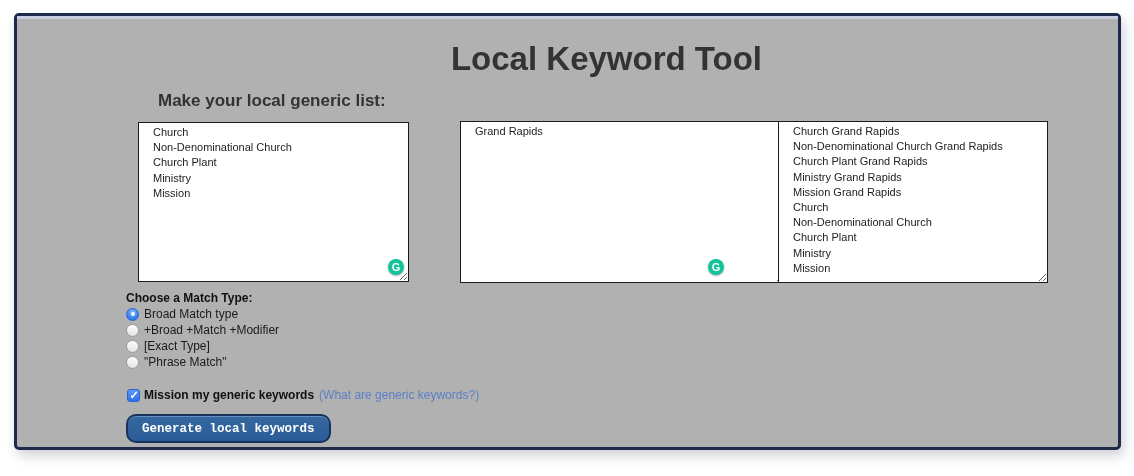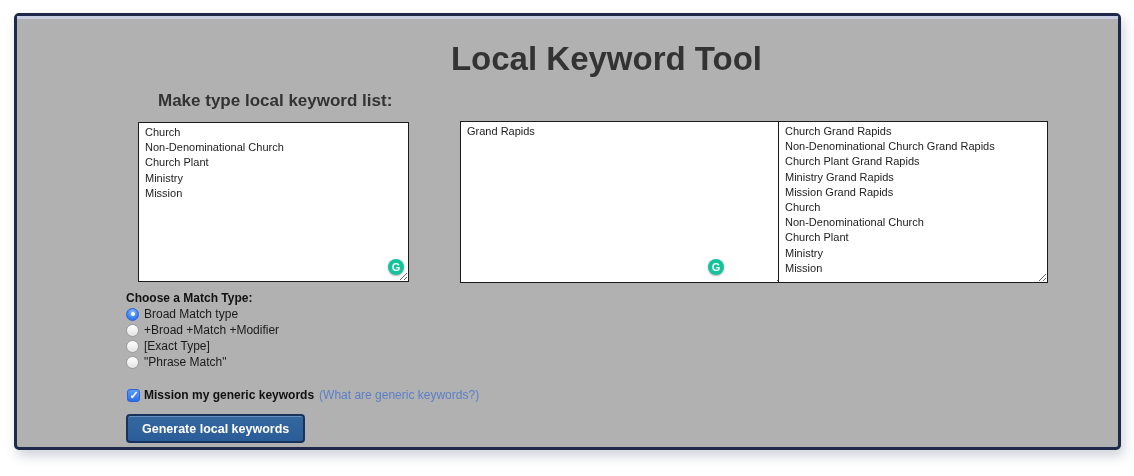--- a/index.html
+++ b/index.html
@@ -19,21 +19,21 @@
     position:absolute; top:24px; left:0; width:100%; padding-left:78px;
     text-align:center; font-size:33px; font-weight:bold; color:#333333;
   }
   .subtitle {
     position:absolute; left:141px; top:75px; font-size:17px; font-weight:bold; color:#333333;
   }
 
   textarea.box {
     position:absolute; background:#ffffff; border:1px solid #1b1b1b; border-radius:0;
     font-family:"Liberation Sans", sans-serif; font-size:11px; line-height:15.2px;
-    padding:2px 6px; color:#222222; resize:both; overflow:hidden; outline:none;
+    padding:2px 14px; color:#222222; resize:both; overflow:hidden; outline:none;
   }
   .ta-generic  { left:121px; top:106px; width:271px; height:160px; }
   .ta-location { left:443px; top:105px; width:326px; height:162px; }
   .ta-results  { left:761px; top:105px; width:270px; height:162px; }
 
   .gicon {
     position:absolute; width:16px; height:16px; border-radius:50%;
     background:#15c39a; color:#ffffff; font-weight:bold; font-size:11px;
     line-height:16px; text-align:center; cursor:pointer;
     box-shadow:0 1px 2px rgba(0,0,0,.3);
@@ -72,33 +72,33 @@
   }
   .checkbox.checked::after {
     content:'\2713'; position:absolute; left:1.5px; top:-1px;
     font-size:11px; font-weight:bold; color:#ffffff;
   }
   .generic-label { font-weight:bold; color:#111111; }
   .generic-link  { color:#5b7fc7; margin-left:5px; text-decoration:none; cursor:pointer; }
 
   .generate-btn {
     position:absolute; left:109px; top:398px; min-width:145px; height:29px;
-    background:linear-gradient(#36689f,#2a5c98); border:2px solid #17335c; border-radius:4px;
-    color:#ffffff; font-family:Liberation Sans, sans-serif; font-size:12.5px; font-weight:bold;
+    background:linear-gradient(#36689f,#2a5c98); border:2px solid #17335c; border-radius:10px;
+    color:#ffffff; font-family:Liberation Mono, monospace; font-size:12.5px; font-weight:bold;
     padding:0 14px; cursor:pointer; box-shadow:inset 0 1px 0 rgba(140,175,220,.55);
   }
 </style>
 </head>
 <body>
 
 <div class="frame">
   <div class="frame-topline"></div>
 
   <div class="title">Local Keyword Tool</div>
-  <div class="subtitle">Make type local keyword list:</div>
+  <div class="subtitle">Make your local generic list:</div>
 
   <textarea class="box ta-generic" spellcheck="false" style="">Church
 Non-Denominational Church
 Church Plant
 Ministry
 Mission</textarea>
   <textarea class="box ta-location" spellcheck="false" style="">Grand Rapids</textarea>
   <textarea class="box ta-results" spellcheck="false" style="">Church Grand Rapids
 Non-Denominational Church Grand Rapids
 Church Plant Grand Rapids

